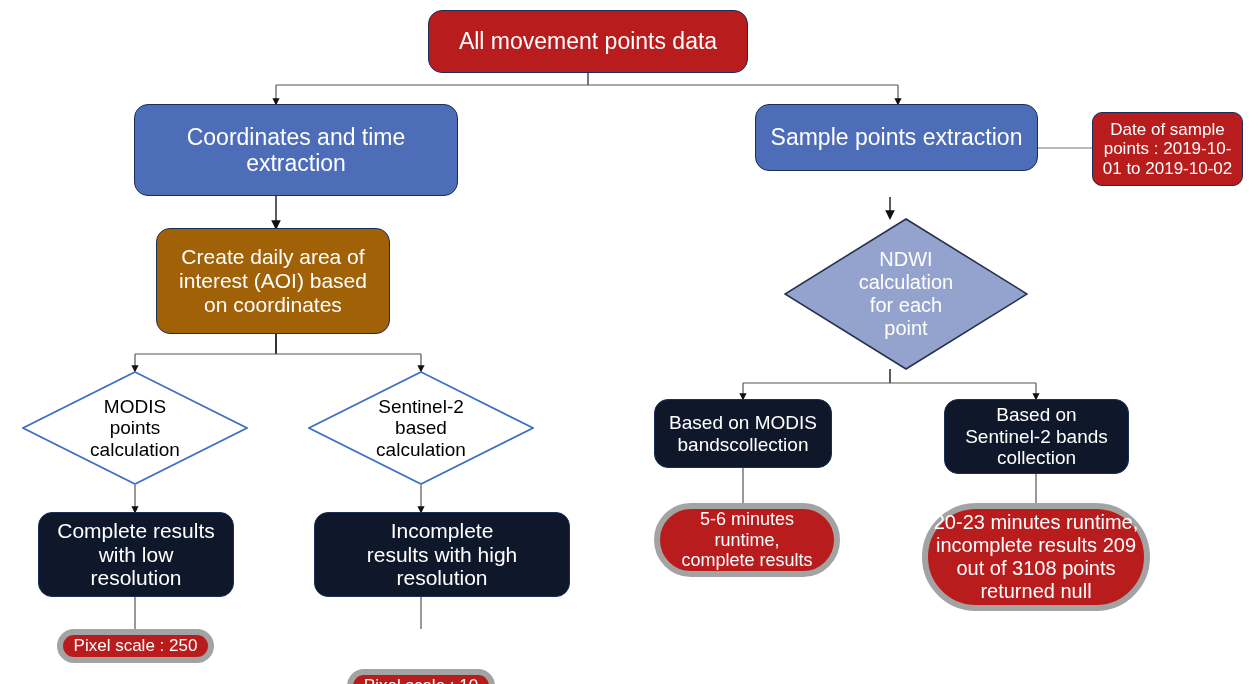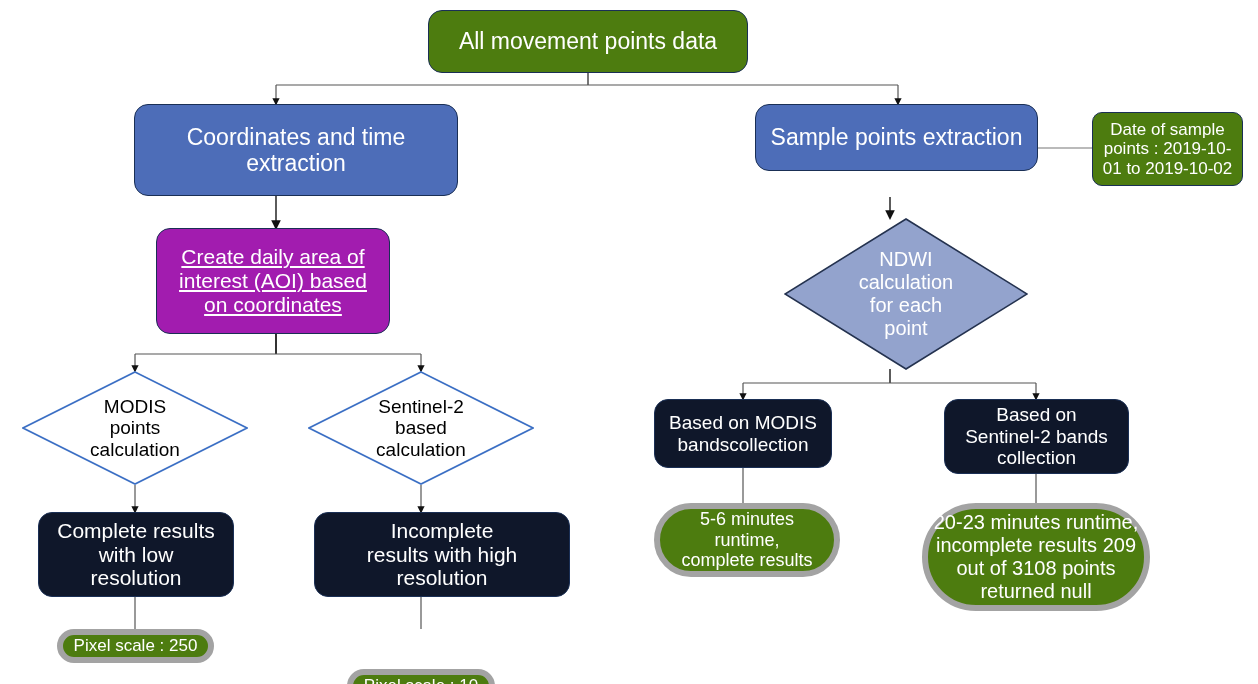--- a/index.html
+++ b/index.html
@@ -45,35 +45,34 @@
   
   .rrect {
     border-radius: 14px;
     border: 1px solid #1a2f55;
   }
   .pill {
     border-radius: 999px;
     border: 6px solid #a3a3a3;
   }
   .fill-navy {
-    background: #4d7c0f;
+    background: #b91c1c;
     color: #ffffff;
   }
   .fill-blue {
     background: #4d6db8;
     color: #ffffff;
   }
   .fill-brightblue {
     background: #0f172a;
     color: #ffffff;
   }
   .fill-lilac {
-    background: #a21caf;
-    color: #ffffff;
-    text-decoration: underline;
+    background: #a16207;
+    color: #ffffff;
   }
 
   
   .diamond {
     position: absolute;
     display: flex;
     align-items: center;
     justify-content: center;
     text-align: center;
     line-height: 1.14;

